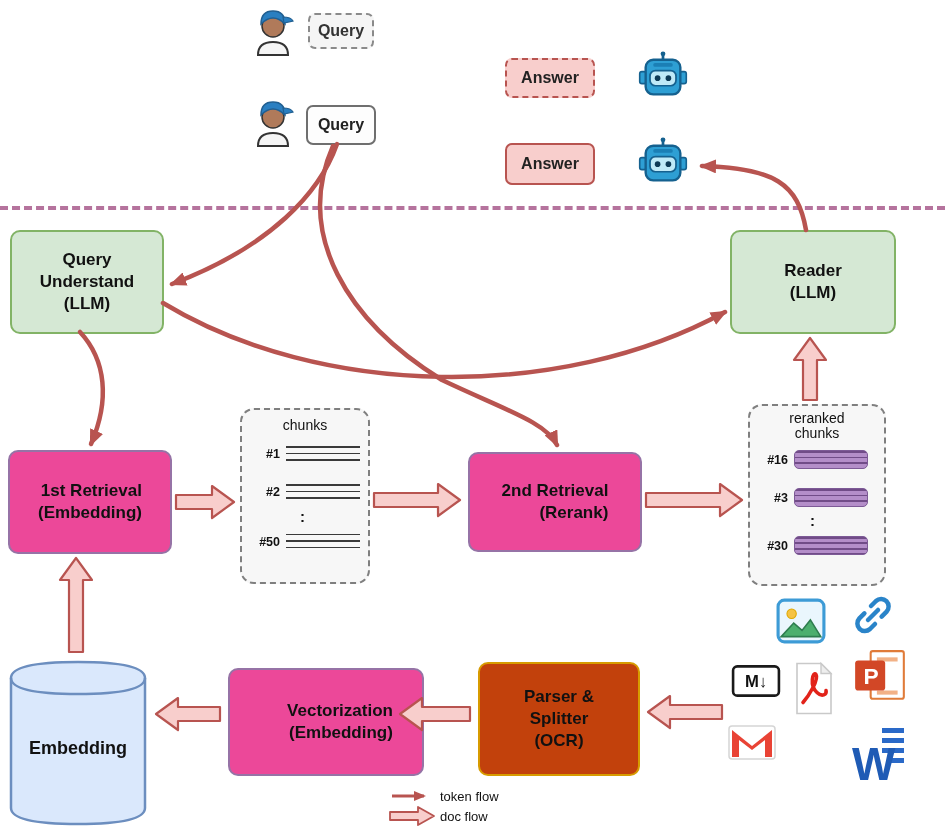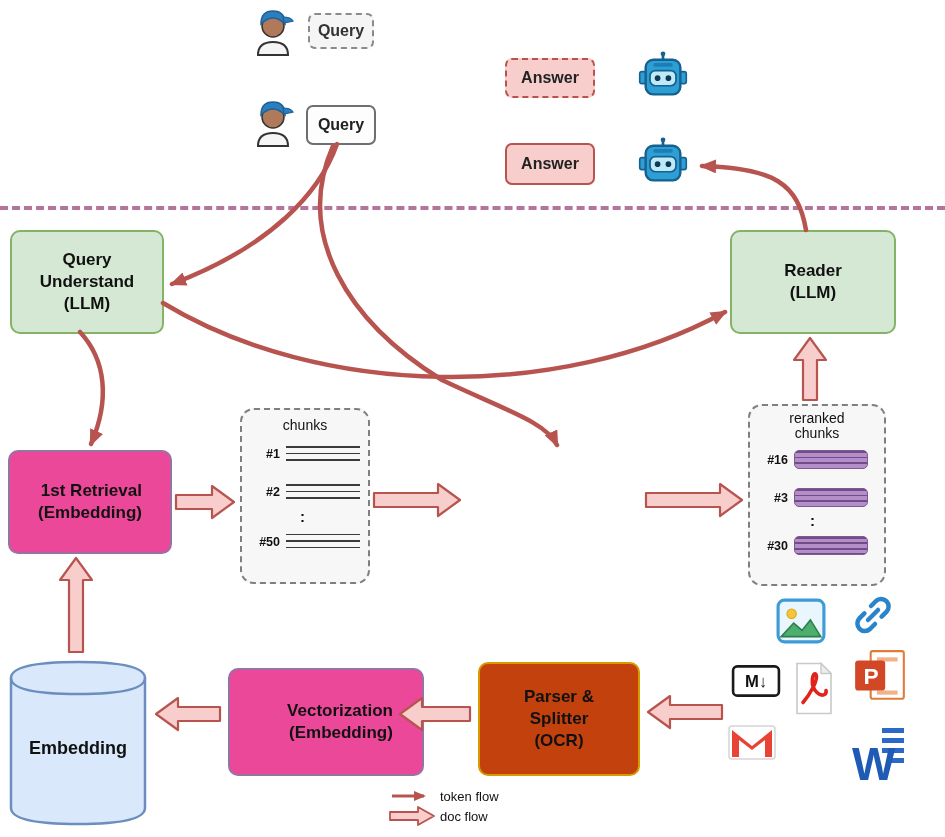--- a/index.html
+++ b/index.html
@@ -133,20 +133,24 @@
 (LLM)</span>
   </div>
   <div class="node green" style="left:730px; top:230px; width:162px; height:100px;">
     <span>Reader
 (LLM)</span>
   </div>
   <div class="node purple" style="left:8px; top:450px; width:160px; height:100px;">
     <span>1st Retrieval
 (Embedding)</span>
   </div>
+  <div class="node purple" style="left:468px; top:452px; width:170px; height:96px;">
+    <span>2nd Retrieval
+(Rerank)</span>
+  </div>
   <div class="node purple" style="left:228px; top:668px; width:164px; height:104px;padding-left:28px;">
     <span>Vectorization
 (Embedding)</span>
   </div>
   <div class="node orange" style="left:478px; top:662px; width:158px; height:110px;">
     <span>Parser &amp;
 Splitter
 (OCR)</span>
   </div>
 

